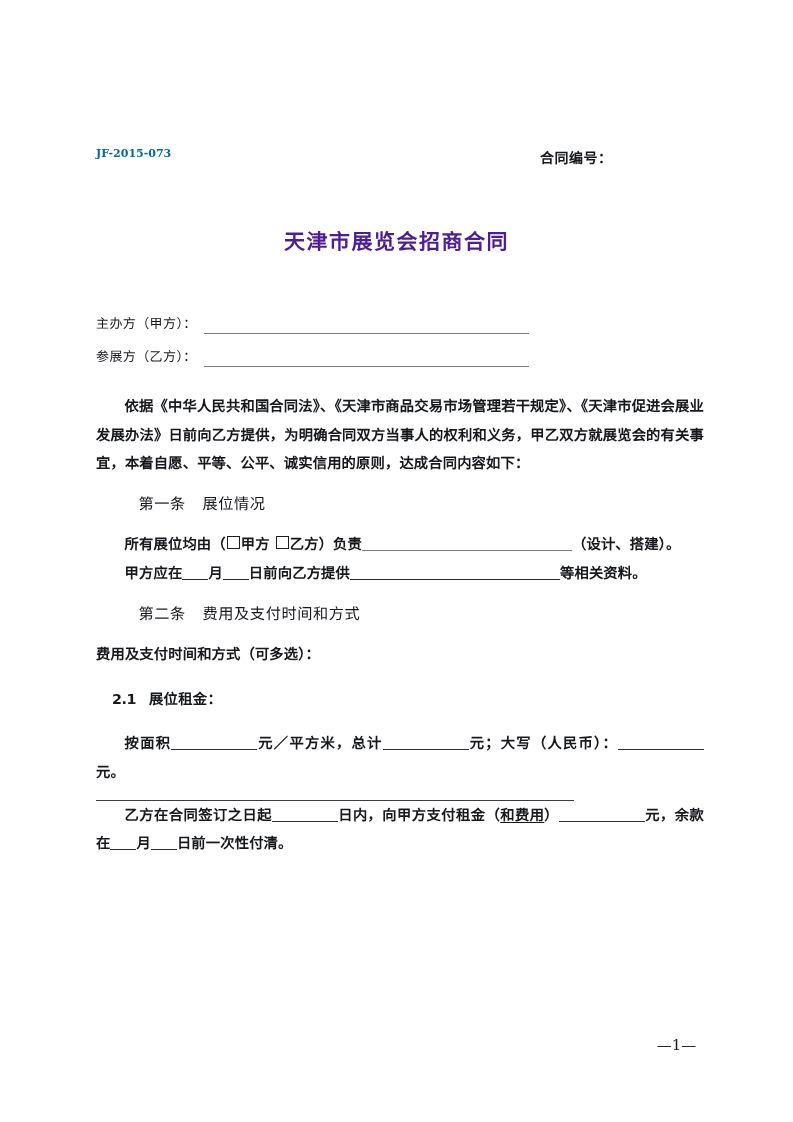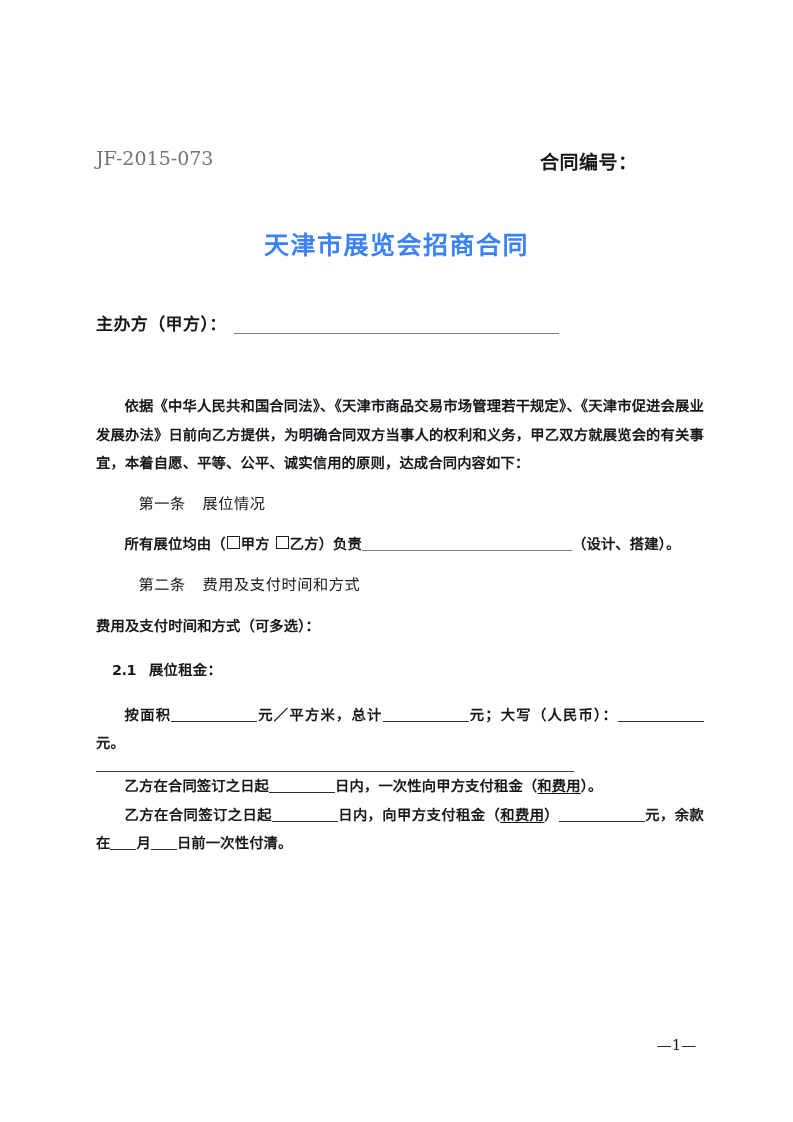--- a/index.html
+++ b/index.html
@@ -30,66 +30,66 @@
     position: absolute;
     left: 96px;
     top: 147px;
     width: 608px;
     height: 24px;
     display: flex;
     align-items: baseline;
   }
   .doc-code {
     font-family: "DejaVu Serif", "Liberation Serif", serif;
-    font-weight: normal;
-    font-size: 19px;
+    font-weight: bold;
+    font-size: 11px;
     letter-spacing: 0px;
-    color: #737373;
+    color: #0369a1;
   }
   .contract-no {
     position: absolute;
     left: 444px;
     top: 0;
     font-family: "DejaVu Sans", sans-serif;
     font-weight: bold;
-    font-size: 19px;
+    font-size: 14px;
     letter-spacing: 0.5px;
     color: #16181c;
   }
 
   
   .doc-title {
     position: absolute;
     left: 0;
     top: 225px;
     width: 793px;
     text-align: center;
     font-family: "DejaVu Sans", sans-serif;
     font-weight: bold;
-    font-size: 25px;
+    font-size: 21px;
     letter-spacing: 1.5px;
-    color: #3b82f6;
+    color: #4c1d95;
   }
 
   
   .party-block {
     position: absolute;
     left: 96px;
     top: 308px;
     width: 610px;
   }
   .party-line {
     display: flex;
     align-items: flex-end;
     height: 26px;
     margin-bottom: 7px;
   }
   .party-label {
-    font-size: 17px;
-    font-weight: bold;
+    font-size: 13px;
+    font-weight: normal;
     letter-spacing: 0.4px;
     white-space: nowrap;
     line-height: 20px;
   }
   .party-rule {
     flex: 0 0 auto;
     width: 325px;
     margin-left: 7px;
     border-bottom: 1.4px solid #7c7c80;
     height: 15px;
@@ -204,46 +204,50 @@
     <span class="contract-no">合同编号：</span>
   </div>
 
   <div class="doc-title">天津市展览会招商合同</div>
 
   <div class="party-block">
     <div class="party-line">
       <span class="party-label">主办方（甲方）：</span>
       <span class="party-rule"></span>
     </div>
+    <div class="party-line">
+      <span class="party-label">参展方（乙方）：</span>
+      <span class="party-rule"></span>
+    </div>
   </div>
 
   <div class="body-text">
 
     <p class="p indent">依据《中华人民共和国合同法》、《天津市商品交易市场管理若干规定》、《天津市促进会展业发展办法》日前向乙方提供，为明确合同双方当事人的权利和义务，甲乙双方就展览会的有关事宜，本着自愿、平等、公平、诚实信用的原则，达成合同内容如下：</p>
 
     <p class="article-head"><span>第一条</span><span class="gap"></span><span>展位情况</span></p>
 
 
     <p class="p indent"><span>所有展位均由（</span><span class="chk"></span><span>甲方</span> <span class="chk"></span><span>乙方）负责</span><span class="fill fill-gray w-huge"></span><span>（设计、搭建）。</span></p>
 
+    <p class="p indent"><span>甲方应在</span><span class="fill w-xs"></span><span>月</span><span class="fill w-xs"></span><span>日前向乙方提供</span><span class="fill w-huge"></span><span>等相关资料。</span></p>
 
     <p class="article-head"><span>第二条</span><span class="gap"></span><span>费用及支付时间和方式</span></p>
 
     <p class="p">费用及支付时间和方式（可多选）：</p>
 
     <p class="sub-head" style="text-indent:0;"><span class="num">2.1</span><span class="gap"></span><span>展位租金：</span></p>
 
     <p class="p indent"><span>按面积</span><span class="fill w-lg"></span><span>元／平方米，总计</span><span class="fill w-lg"></span><span>元；大写（人民币）：</span><span class="fill w-lg"></span><span>元。</span></p>
 
 
 
     <span class="rule-full"></span>
 
 
-    <p class="p indent"><span>乙方在合同签订之日起</span><span class="fill w-md"></span><span>日内，一次性向甲方支付租金（</span><span class="uline">和费用</span><span>）。</span></p>
 
     <p class="p indent"><span>乙方在合同签订之日起</span><span class="fill w-md"></span><span>日内，向甲方支付租金（</span><span class="uline">和费用</span><span>）</span><span class="fill w-lg"></span><span>元，余款在</span><span class="fill w-xs"></span><span>月</span><span class="fill w-xs"></span><span>日前一次性付清。</span></p>
 
   </div>
 
   <div class="page-footer">
     <span class="inner">—1—</span>
   </div>
 
 </div>

